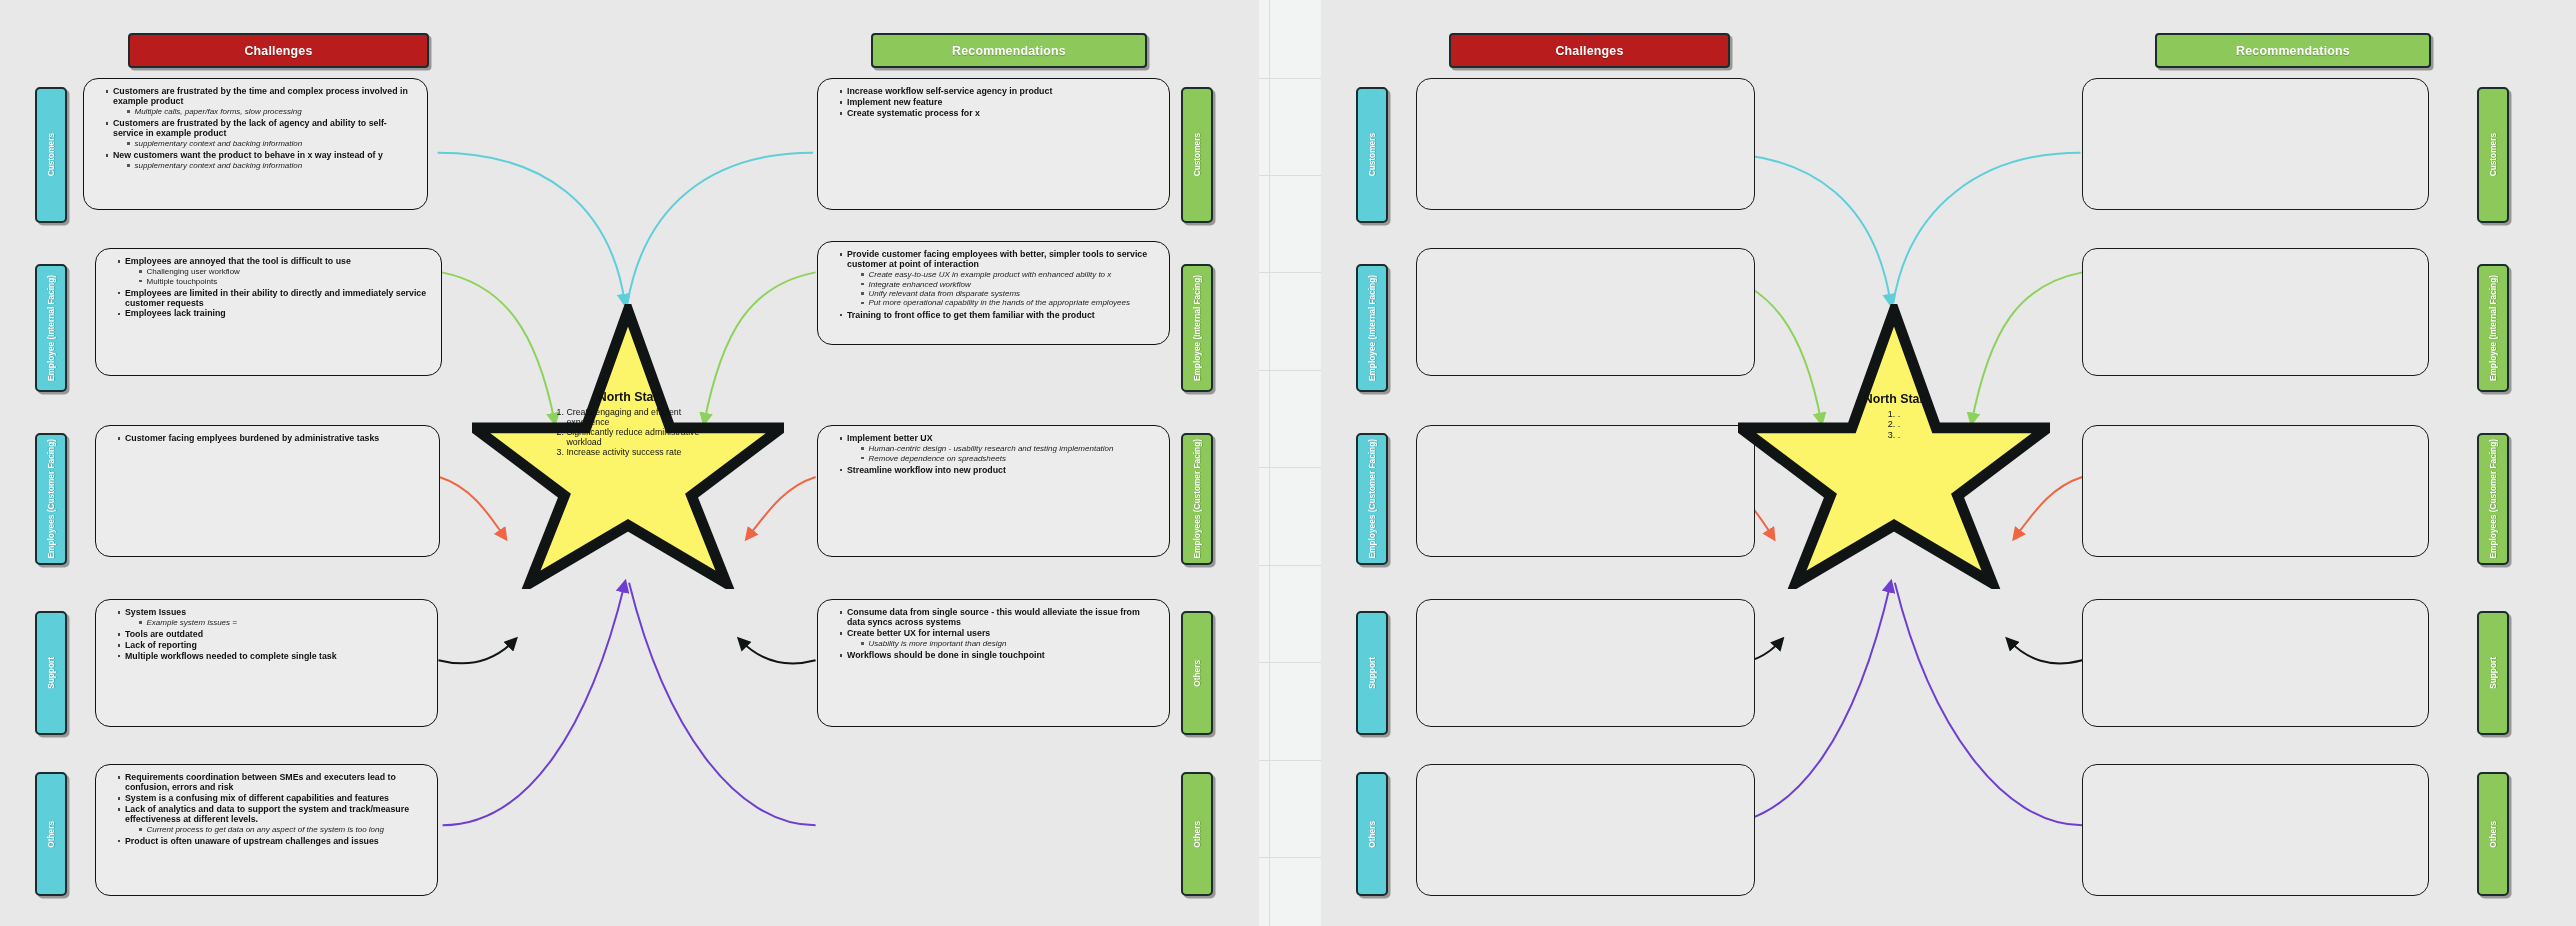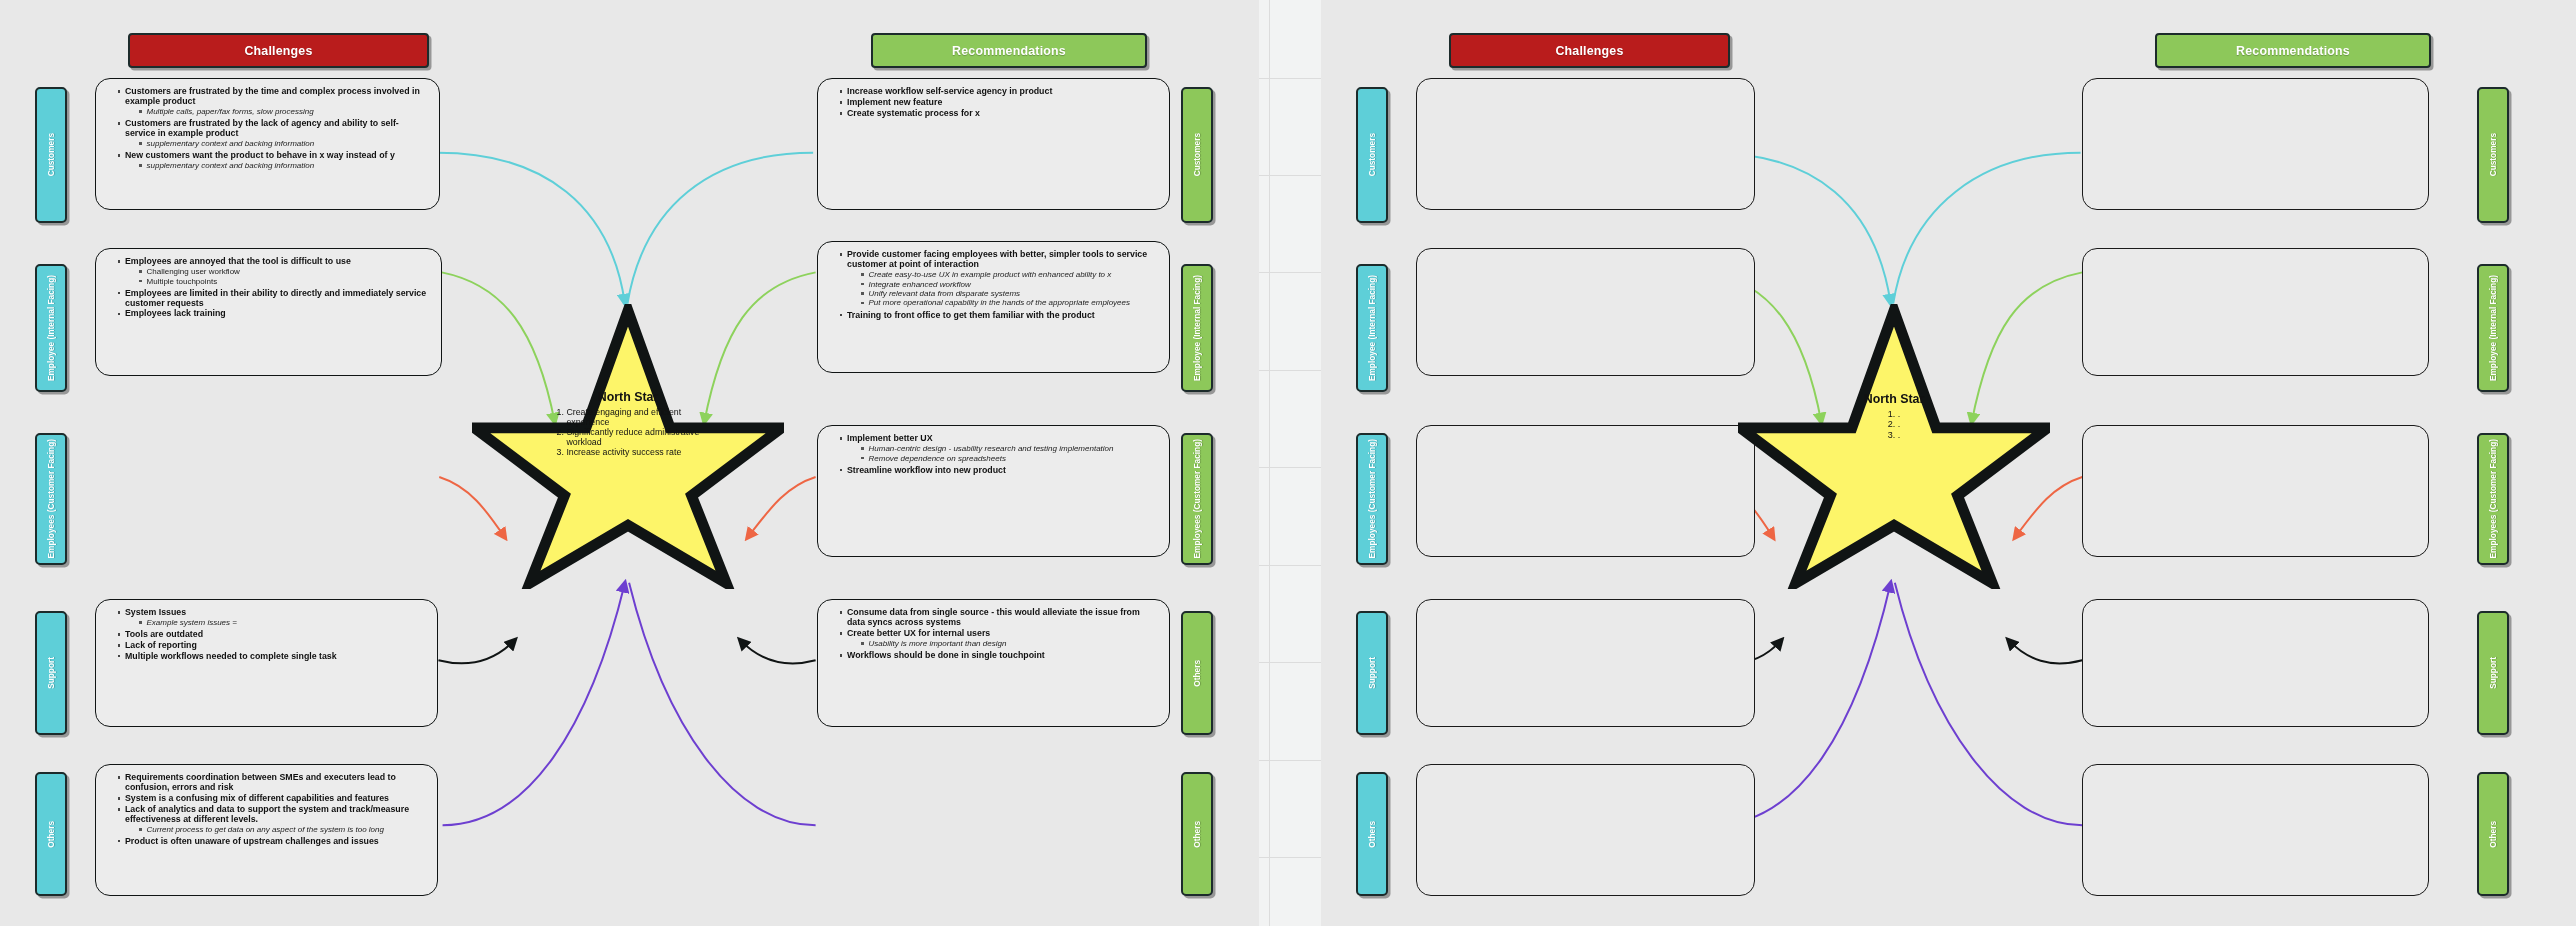--- a/index.html
+++ b/index.html
@@ -151,21 +151,21 @@
     <div class="row-label lbl-green" style="left:1181px;top:433px;height:128px;">
       <span>Employees (Customer Facing)</span>
       </div>
     <div class="row-label lbl-green" style="left:1181px;top:611px;height:120px;">
       <span>Others</span>
       </div>
     <div class="row-label lbl-green" style="left:1181px;top:772px;height:120px;">
       <span>Others</span>
       </div>
 
-    <div class="card" id="lc0" style="left:95px;top:78px;width:345px;height:132px;">
+    <div class="card" id="lc0" style="left:83px;top:78px;width:345px;height:132px;">
         <ul class="b1">
           <li>Customers are frustrated by the time and complex process involved in example product</li>
           <ul class="b2">
             <li>Multiple calls, paper/fax forms, slow processing</li>
           </ul>
           <li>Customers are frustrated by the lack of agency and ability to self-service in example product</li>
           <ul class="b2">
             <li>supplementary context and backing information</li>
           </ul>
           <li>New customers want the product to behave in x way instead of y</li>
@@ -178,20 +178,25 @@
         <ul class="b1">
           <li>Employees are annoyed that the tool is difficult to use</li>
           <ul class="b2 plain">
             <li>Challenging user workflow</li>
             <li>Multiple touchpoints</li>
           </ul>
           <li>Employees are limited in their ability to directly and immediately service customer requests</li>
           <li>Employees lack training</li>
         </ul>
       </div>
+    <div class="card" id="lc2" style="left:95px;top:425px;width:345px;height:132px;">
+        <ul class="b1">
+          <li>Customer facing emplyees burdened by administrative tasks</li>
+        </ul>
+      </div>
     <div class="card" id="lc3" style="left:95px;top:599px;width:343px;height:128px;">
         <ul class="b1">
           <li>System Issues</li>
           <ul class="b2">
             <li>Example system issues =</li>
           </ul>
           <li>Tools are outdated</li>
           <li>Lack of reporting</li>
           <li>Multiple workflows needed to complete single task</li>
         </ul>
@@ -208,21 +213,21 @@
         </ul>
       </div>
 
     <div class="card" id="lr0" style="left:817px;top:78px;width:353px;height:132px;">
         <ul class="b1">
           <li>Increase workflow self-service agency in product</li>
           <li>Implement new feature</li>
           <li>Create systematic process for x</li>
         </ul>
       </div>
-    <div class="card" id="lr1" style="left:817px;top:241px;width:353px;height:132px;">
+    <div class="card" id="lr1" style="left:817px;top:241px;width:353px;height:104px;">
         <ul class="b1">
           <li>Provide customer facing employees with better, simpler tools to service customer at point of interaction</li>
           <ul class="b2">
             <li>Create easy-to-use UX in example product with enhanced ability to x</li>
             <li>Integrate enhanced workflow</li>
             <li>Unify relevant data from disparate systems</li>
             <li>Put more operational capability in the hands of the appropriate employees</li>
           </ul>
           <li>Training to front office to get them familiar with the product</li>
         </ul>

